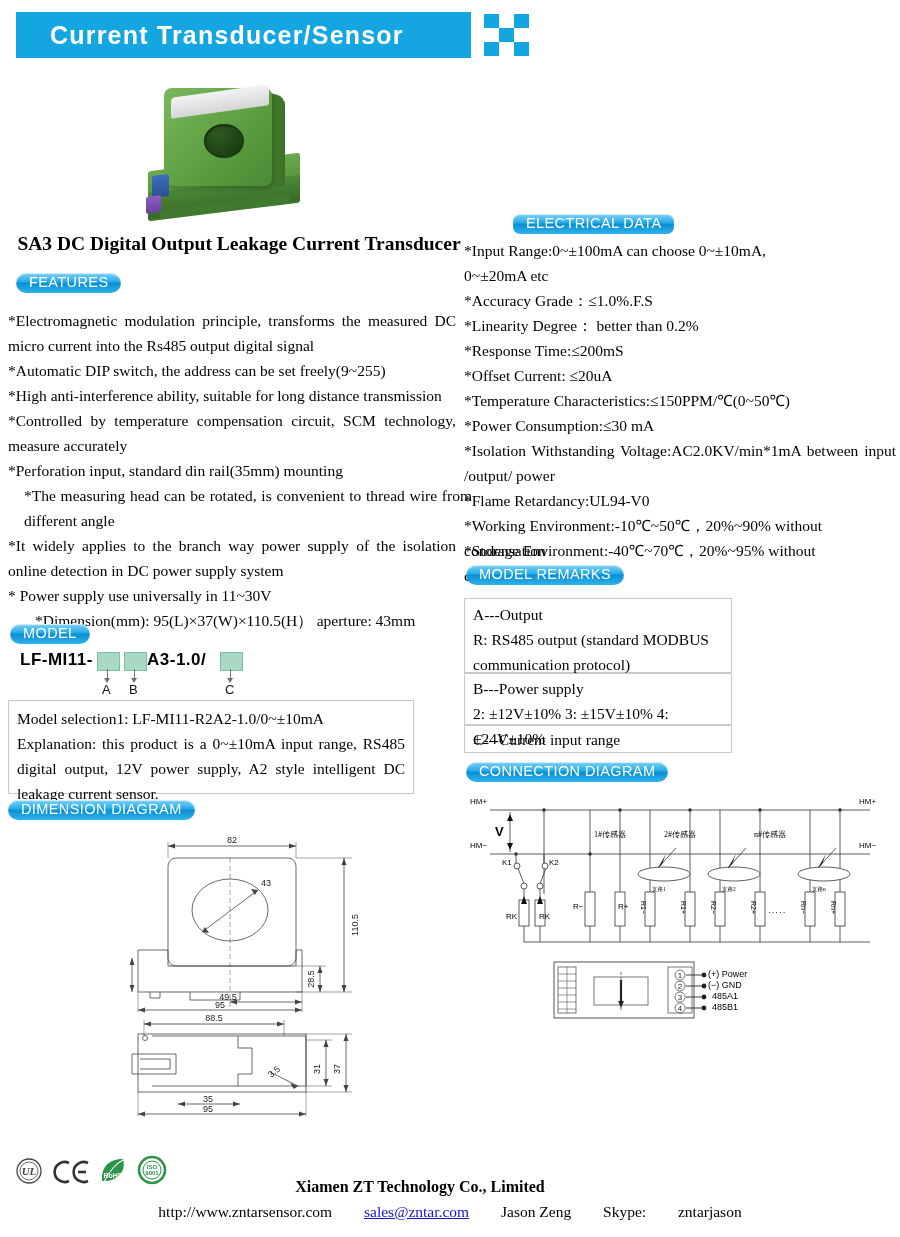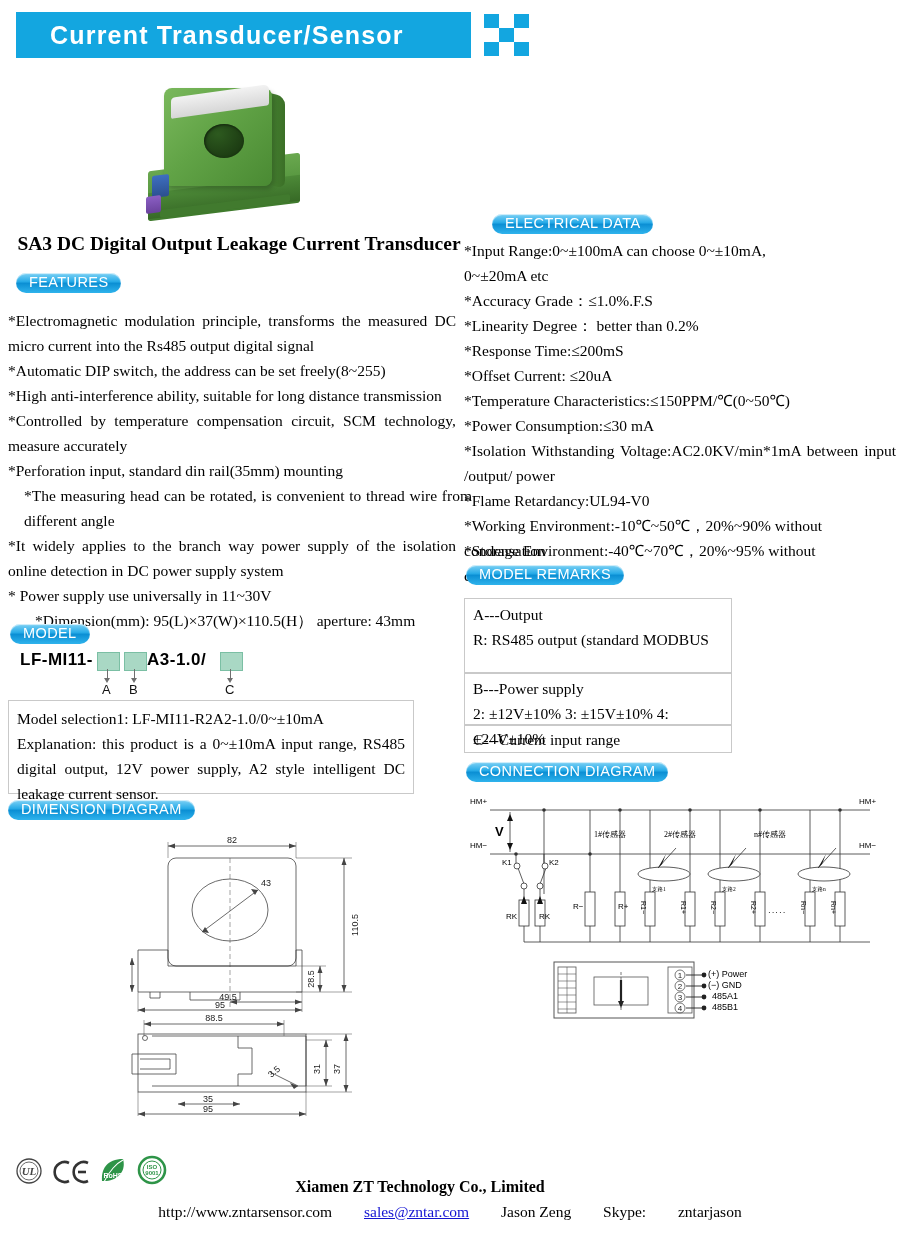--- a/index.html
+++ b/index.html
@@ -254,21 +254,21 @@
   <div id="prod-aperture"></div>
   <div id="prod-term-a"></div>
   <div id="prod-term-b"></div>
 </div>
 
 <div id="product-title">SA3 DC Digital Output Leakage Current Transducer</div>
 
 <div class="badge" style="left:16px; top:273px;">FEATURES</div>
 
 <div class="para" style="left:8px; top:308px; width:448px;">*Electromagnetic modulation principle, transforms the measured DC micro current into the Rs485 output digital signal</div>
-<div class="para nojust" style="left:8px; top:358px; width:448px;">*Automatic DIP switch, the address can be set freely(8~255)</div>
+<div class="para nojust" style="left:8px; top:358px; width:448px;">*Automatic DIP switch, the address can be set freely(9~255)</div>
 <div class="para nojust" style="left:8px; top:383px; width:448px;">*High anti-interference ability, suitable for long distance transmission</div>
 <div class="para" style="left:8px; top:408px; width:448px;">*Controlled by temperature compensation circuit, SCM technology, measure accurately</div>
 <div class="para nojust" style="left:8px; top:458px; width:448px;">*Perforation input, standard din rail(35mm) mounting</div>
 <div class="para" style="left:8px; top:483px; width:448px;margin-left:16px;">*The measuring head can be rotated, is convenient to thread wire from different angle</div>
 <div class="para" style="left:8px; top:533px; width:448px;">*It widely applies to the branch way power supply of the isolation online detection in DC power supply system</div>
 <div class="para nojust" style="left:8px; top:583px; width:448px;">* Power supply use universally in 11~30V</div>
 <div class="para nojust" style="left:8px; top:608px; width:448px;margin-left:27px;">*Dimension(mm): 95(L)×37(W)×110.5(H） aperture: 43mm</div>
 
 <div class="badge" style="left:10px; top:624px;">MODEL</div>
 
@@ -289,40 +289,41 @@
   <div class="mc-letter" style="left:86px;  top:32px;">A</div>
   <div class="mc-letter" style="left:113px; top:32px;">B</div>
   <div class="mc-letter" style="left:209px; top:32px;">C</div>
 </div>
 
 <div class="box" style="left:8px; top:700px; width:406px; height:94px;">
   <div class="box-text" style="text-align:left; padding-bottom:0;">Model selection1: LF-MI11-R2A2-1.0/0~±10mA</div>
   <div class="box-text" style="padding-top:0;">Explanation: this product is a 0~±10mA input range, RS485 digital output, 12V power supply, A2 style intelligent DC leakage current sensor.</div>
 </div>
 
-<div class="badge" style="left:492px; top:214px;">ELECTRICAL DATA</div>
+<div class="badge" style="left:513px; top:214px;border-radius:7px;">ELECTRICAL DATA</div>
 
 <div class="para nojust" style="left:464px; top:238px; width:430px;">*Input Range:0~±100mA can choose 0~±10mA,</div>
 <div class="para nojust" style="left:464px; top:263px; width:430px;">  0~±20mA etc</div>
 <div class="para nojust" style="left:464px; top:288px; width:430px;">*Accuracy Grade：≤1.0%.F.S</div>
 <div class="para nojust" style="left:464px; top:313px; width:430px;">*Linearity Degree： better than 0.2%</div>
 <div class="para nojust" style="left:464px; top:338px; width:430px;">*Response Time:≤200mS</div>
 <div class="para nojust" style="left:464px; top:363px; width:430px;">*Offset Current: ≤20uA</div>
 <div class="para nojust" style="left:464px; top:388px; width:430px;">*Temperature Characteristics:≤150PPM/℃(0~50℃)</div>
 <div class="para nojust" style="left:464px; top:413px; width:430px;font-family:Liberation Serif, serif;">*Power Consumption:≤30 mA</div>
 <div class="para" style="left:464px; top:438px; width:432px;">*Isolation Withstanding Voltage:AC2.0KV/min*1mA between input /output/ power</div>
 <div class="para nojust" style="left:464px; top:488px; width:430px;">*Flame Retardancy:UL94-V0</div>
 <div class="para nojust" style="left:464px; top:513px; width:430px;">*Working Environment:-10℃~50℃，20%~90% without condensation</div>
 <div class="para nojust" style="left:464px; top:538px; width:430px;">*Storage Environment:-40℃~70℃，20%~95% without condensation</div>
 
 <div class="badge" style="left:466px; top:565px;">MODEL REMARKS</div>
 
 <div class="box" style="left:464px; top:598px; width:268px; height:75px;">
   <div class="box-text" style="text-align:left; padding:3px 8px 0 8px;">A---Output</div>
   <div class="box-text" style="text-align:left; padding:0 8px;">R: RS485 output (standard MODBUS</div>
+  <div class="box-text" style="text-align:left; padding:0 8px;">communication protocol)</div>
 </div>
 
 <div class="box" style="left:464px; top:673px; width:268px; height:52px;">
   <div class="box-text" style="text-align:left; padding:2px 8px 0 8px;">B---Power supply</div>
   <div class="box-text" style="text-align:left; padding:0 8px;">2: ±12V±10%    3: ±15V±10%    4: ±24V±10%</div>
 </div>
 
 <div class="box" style="left:464px; top:725px; width:268px; height:28px;">
   <div class="box-text" style="text-align:left; padding:1px 8px 0 8px;">C---Current input range</div>
 </div>

